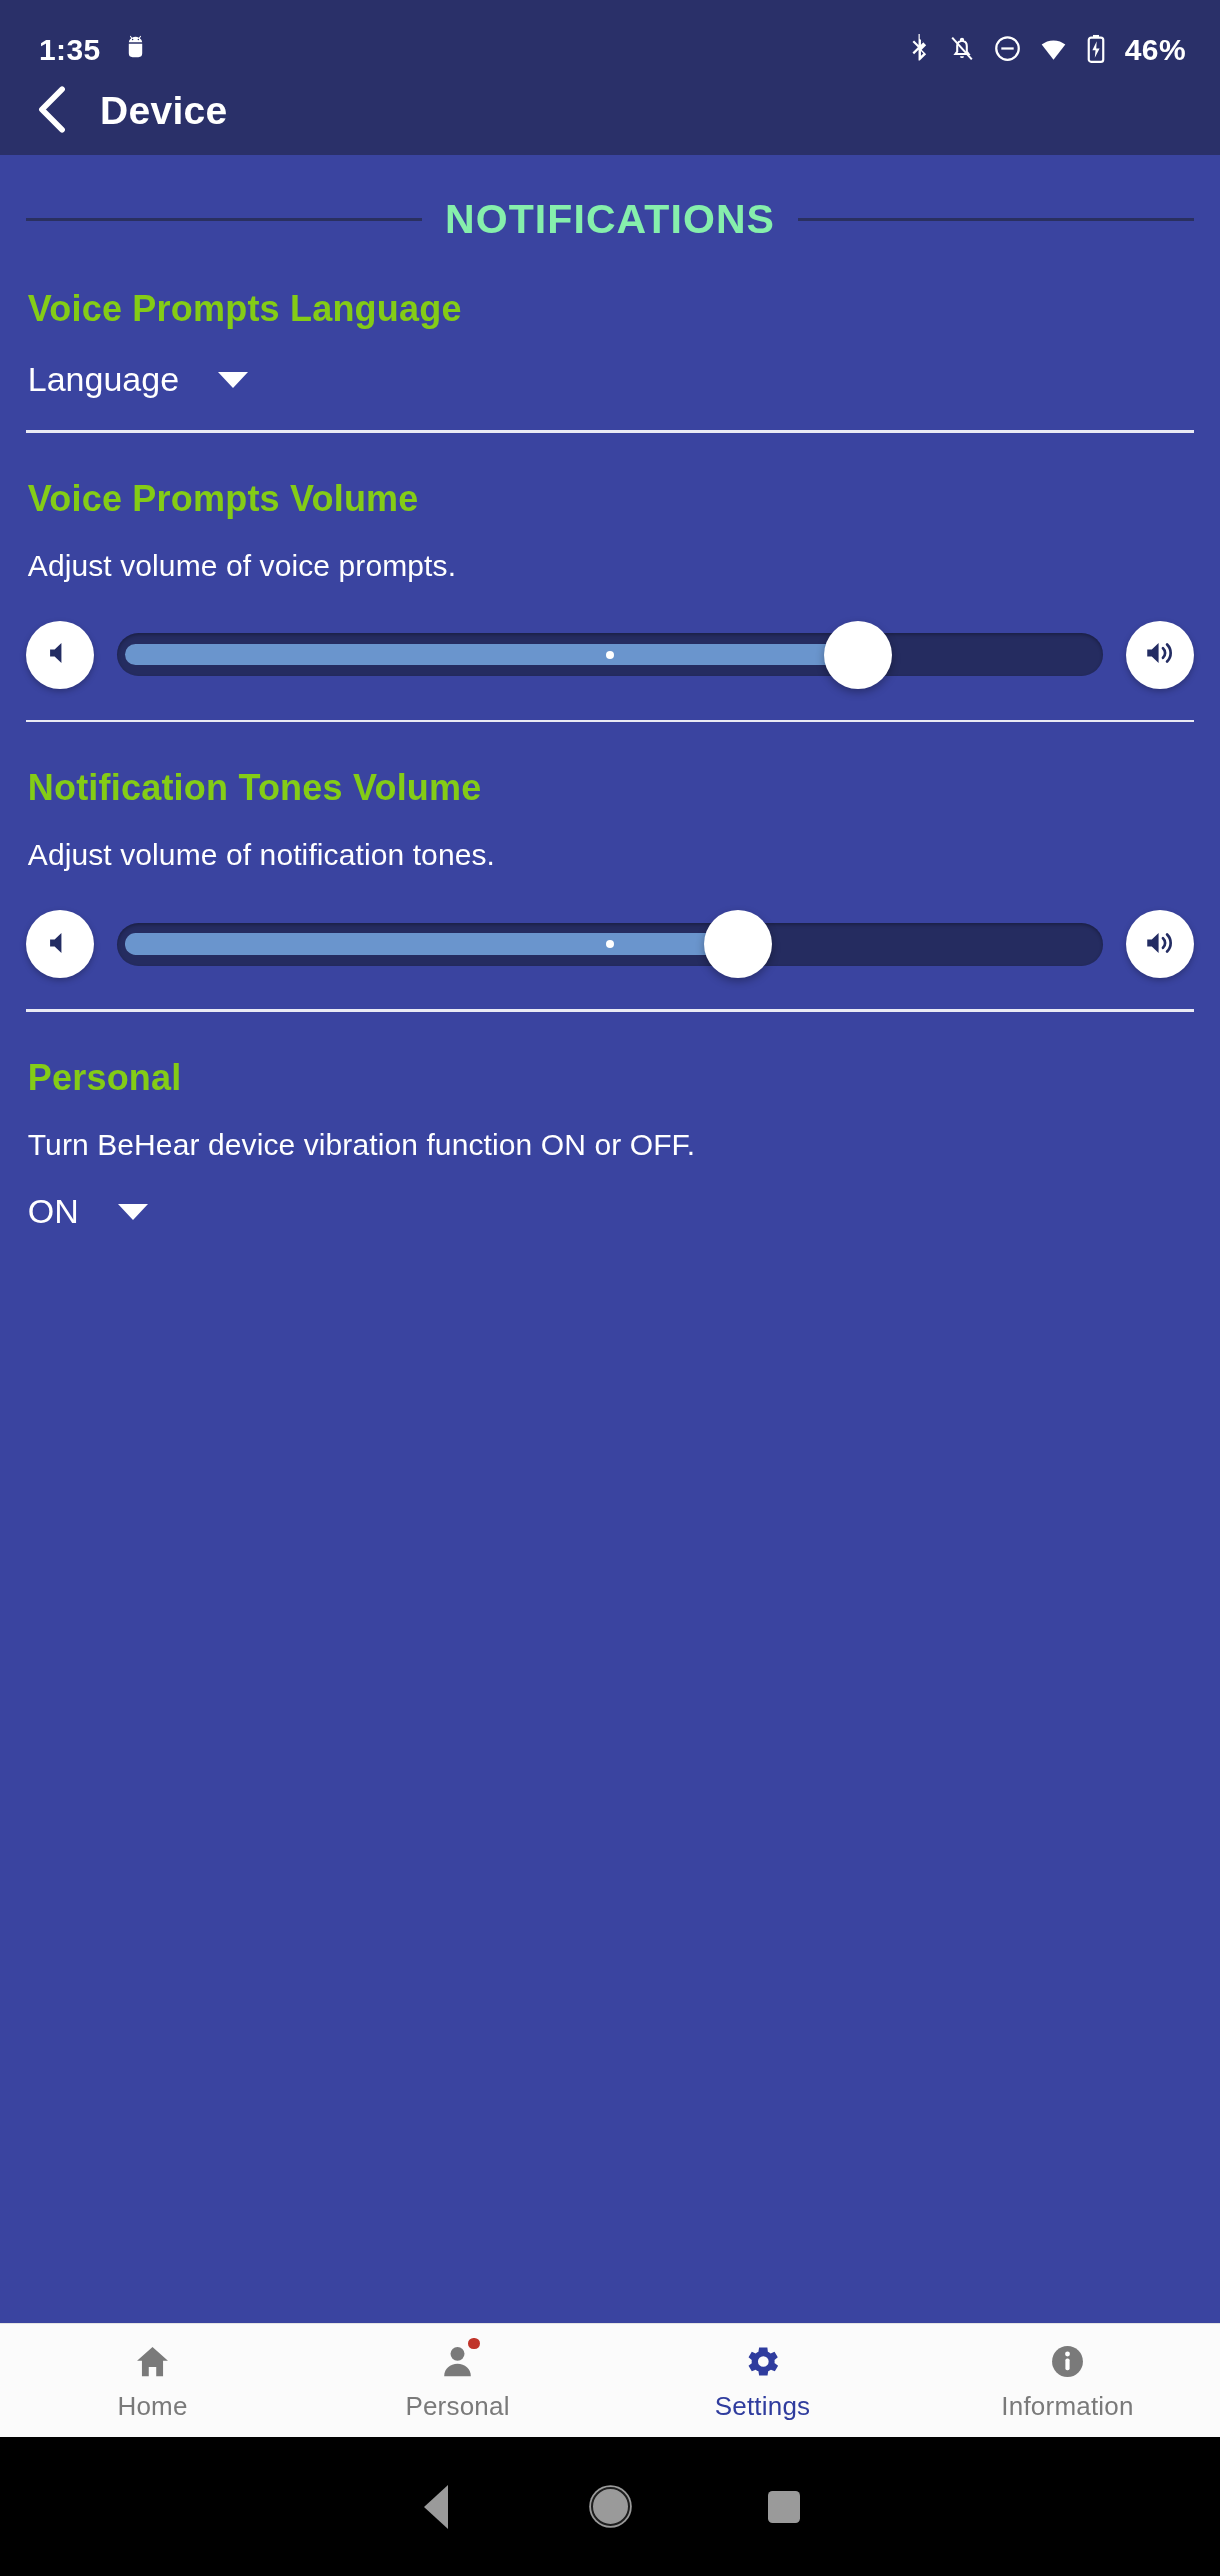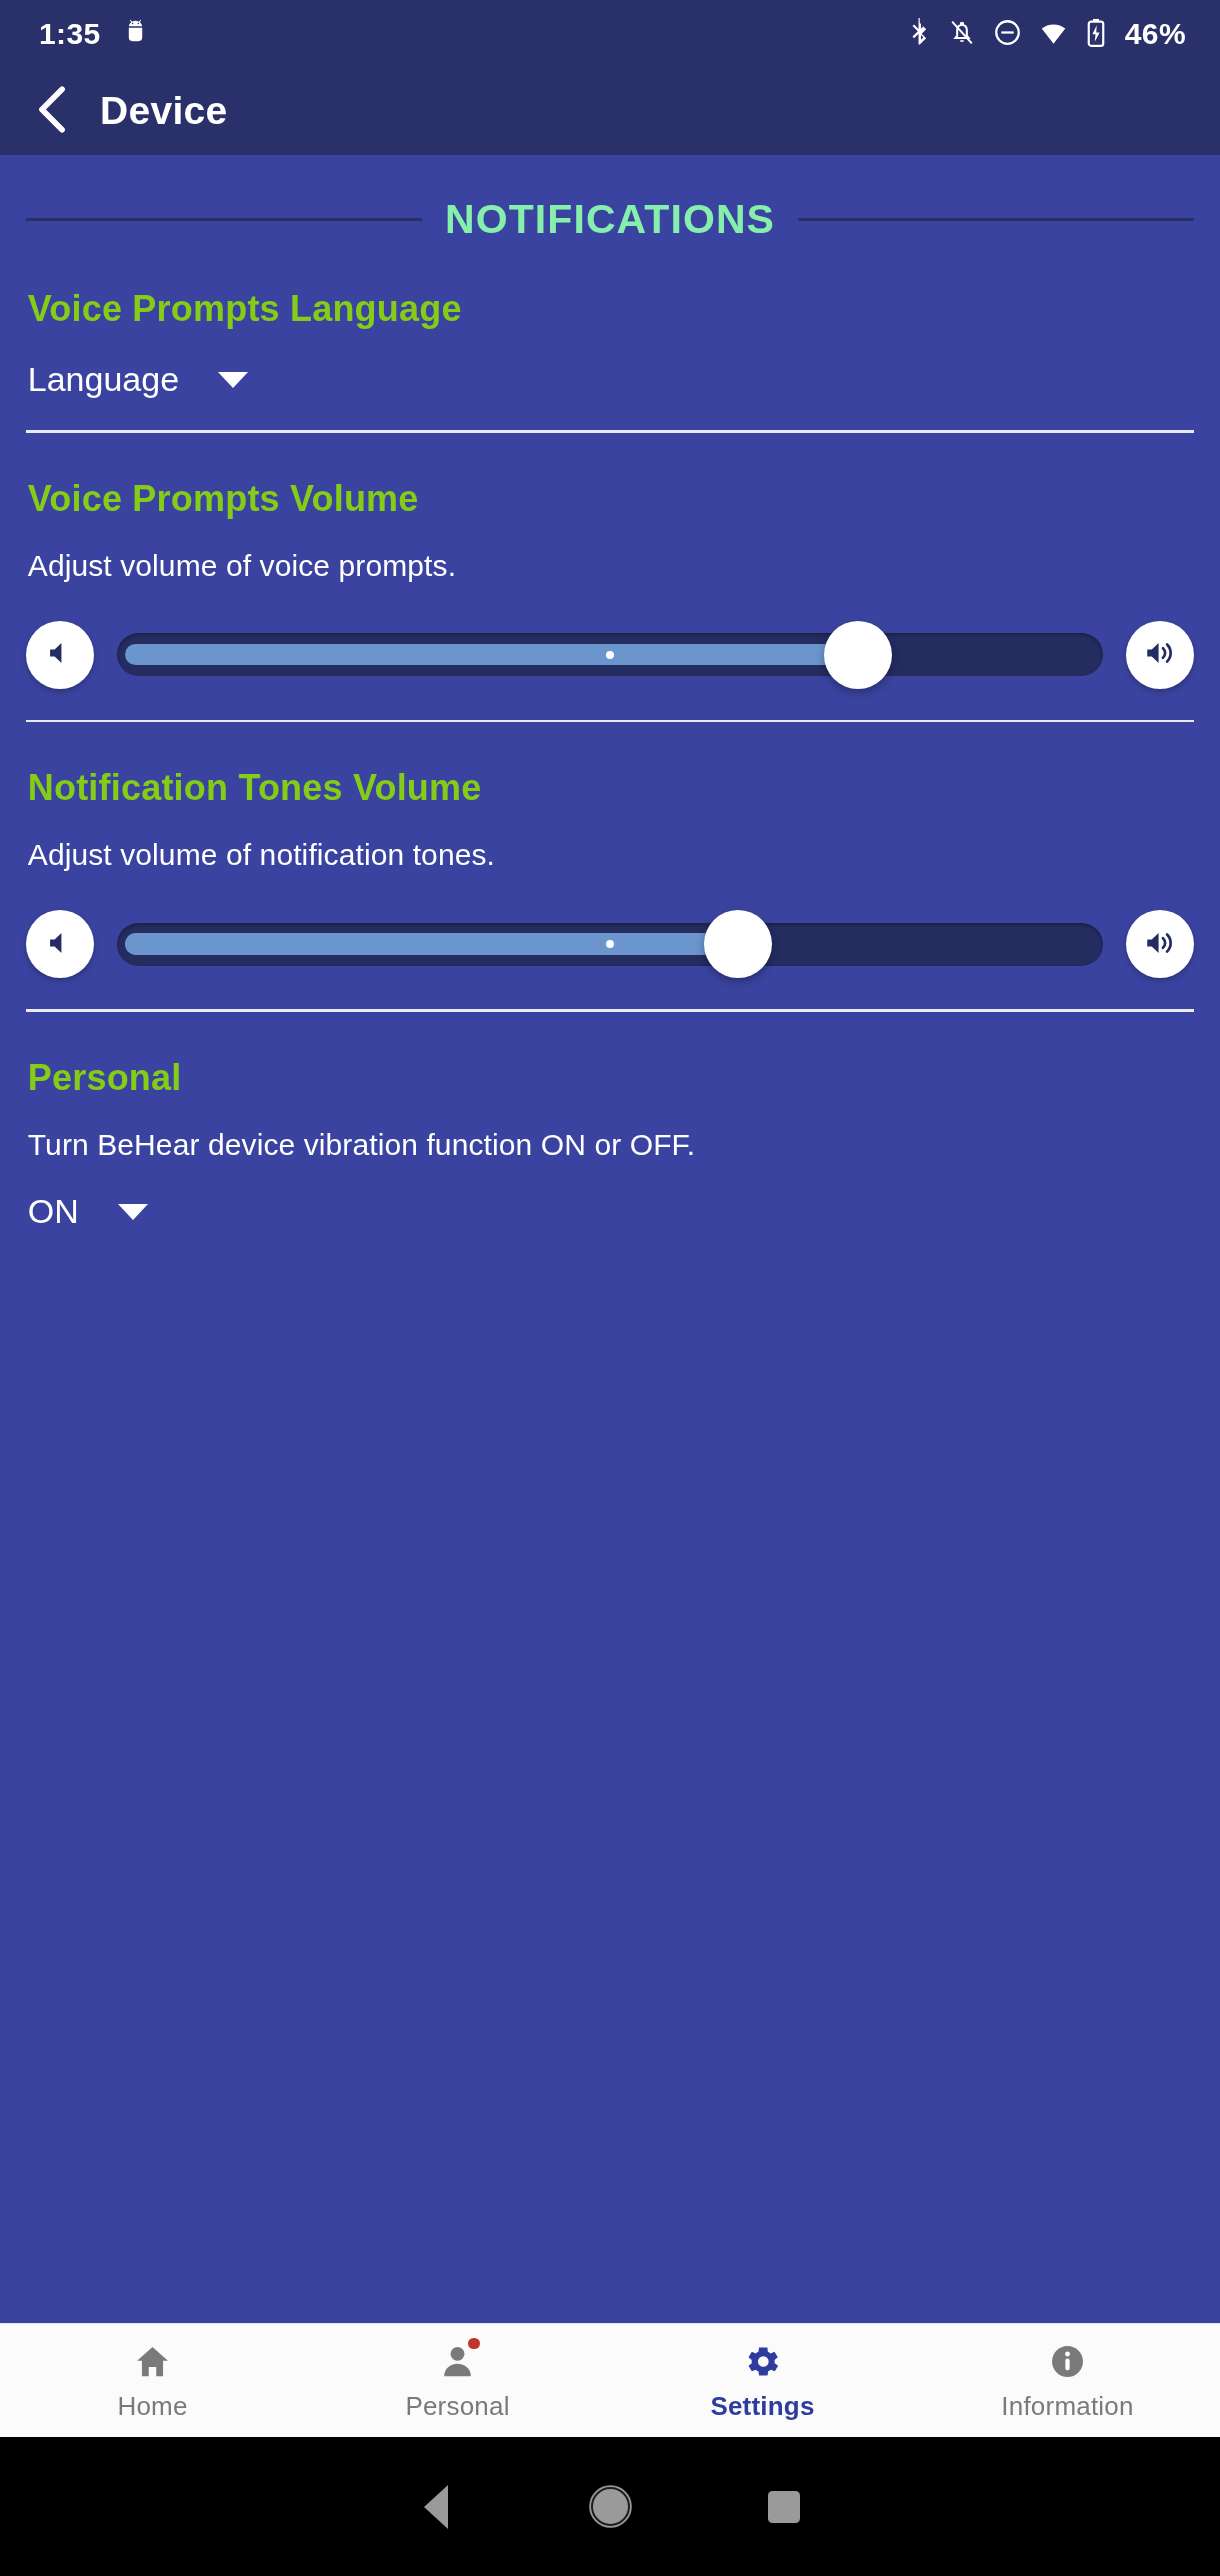--- a/index.html
+++ b/index.html
@@ -19,21 +19,21 @@
     background: #3a44a0;
     display: flex;
     flex-direction: column;
   }
 
   
   .status-bar {
     height: 67px;
     background: #2a3069;
     display: flex;
-    align-items: center;
+    align-items: flex-end;
     justify-content: space-between;
     padding: 0 34px 0 39px;
     flex: 0 0 auto;
   }
   .status-left { display: flex; align-items: center; gap: 23px; }
   .status-right { display: flex; align-items: center; gap: 19.7px; }
   .status-time {
     color: #ffffff;
     font-size: 30px;
     font-weight: bold;
@@ -218,21 +218,21 @@
   .nav-icon {
     position: relative;
     width: 43px; height: 43px;
     display: flex; align-items: center; justify-content: center;
   }
   .nav-label {
     font-size: 26px;
     color: #7a7a7a;
     letter-spacing: 0.2px;
   }
-  .nav-item.active .nav-label { color: #2f3c9e; font-weight: bold; }
+  .nav-item.active .nav-label { color: #2f3c9e; }
   .badge-dot {
     position: absolute;
     top: -1.8px; right: -0.9px;
     width: 11.6px; height: 11.6px;
     border-radius: 50%;
     background: #c0342a;
   }
 
   
   .android-nav {

